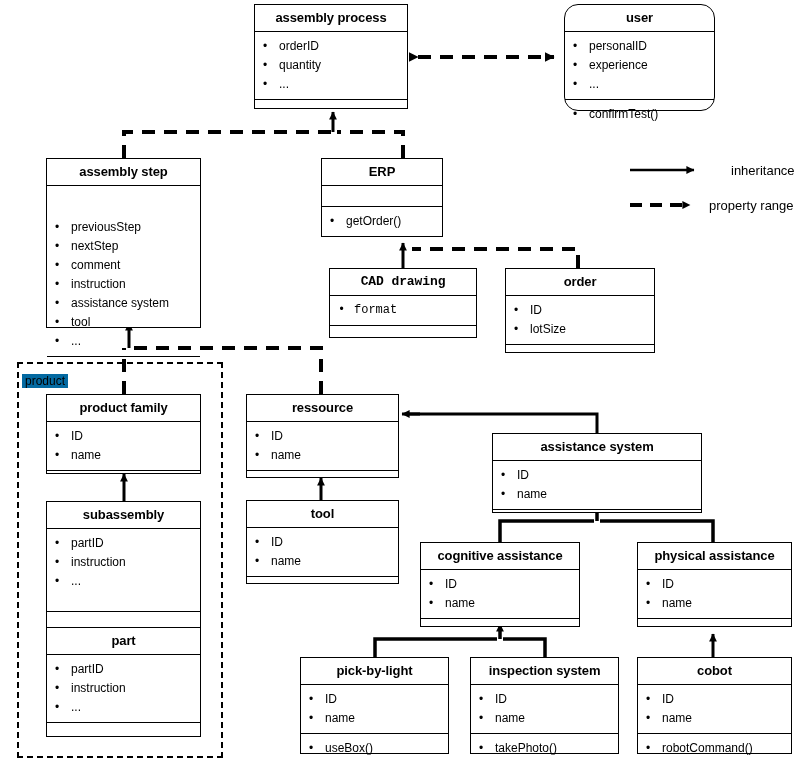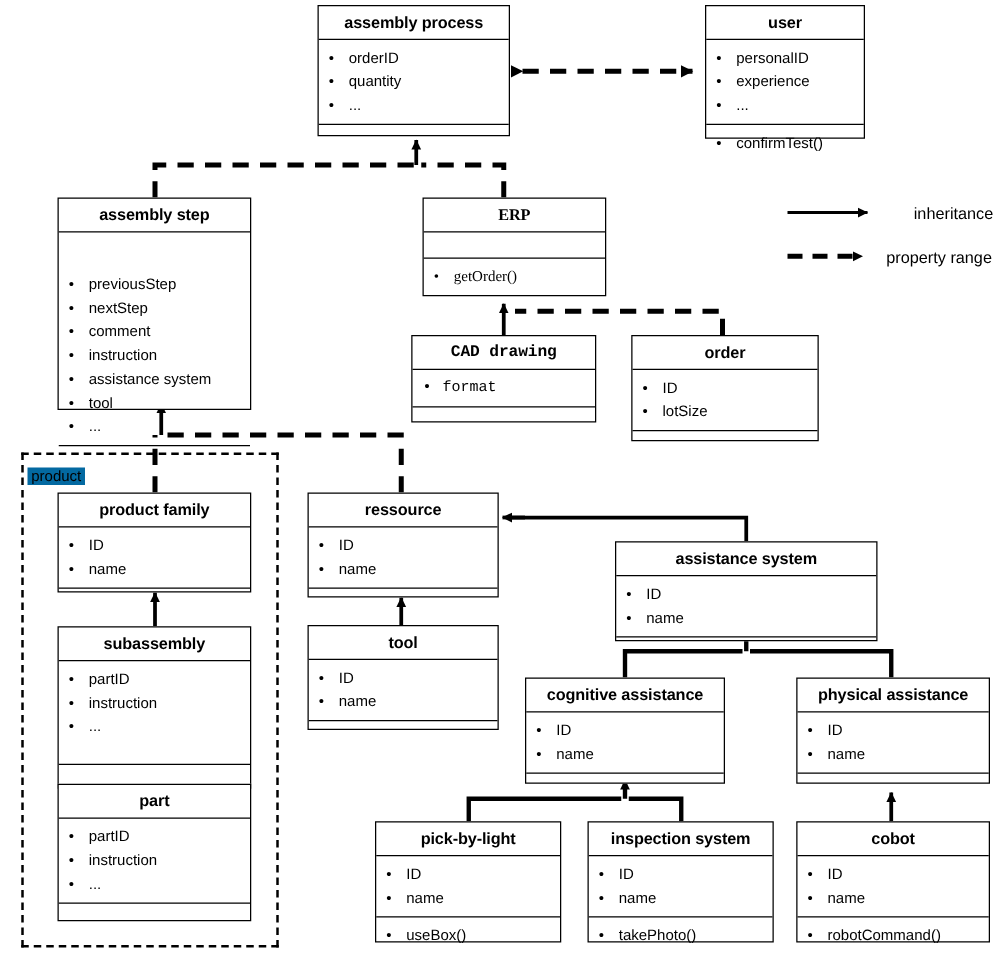--- a/index.html
+++ b/index.html
@@ -211,21 +211,21 @@
           <span class="mtext">quantity</span>
         </div>
         <div class="member">
           <span class="dot">•</span>
           <span class="mtext">...</span>
         </div>
       </div>
     <div class="uml-ops empty"></div>
   </div>
 
-  <div class="uml-class" style="left:564px; top:4px; width:128px; height:107px;">
+  <div class="uml-class" style="left:564px; top:4px; width:151px; height:107px;border-radius:14px;">
     <div class="uml-title">user</div>
     <div class="uml-attrs">
         <div class="member">
           <span class="dot">•</span>
           <span class="mtext">personalID</span>
         </div>
         <div class="member">
           <span class="dot">•</span>
           <span class="mtext">experience</span>
         </div>
@@ -270,21 +270,21 @@
           <span class="mtext">tool</span>
         </div>
         <div class="member">
           <span class="dot">•</span>
           <span class="mtext">...</span>
         </div>
       </div>
     <div class="uml-ops empty"></div>
   </div>
 
-  <div class="uml-class" style="left:338px; top:158px; width:147px; height:79px;font-family:Liberation Serif, serif;">
+  <div class="uml-class" style="left:321px; top:158px; width:122px; height:79px;">
     <div class="uml-title">ERP</div>
     <div class="uml-attrs empty"></div>
     <div class="uml-ops">
         <div class="member">
           <span class="dot">•</span>
           <span class="mtext">getOrder()</span>
         </div>
       </div>
   </div>
 

